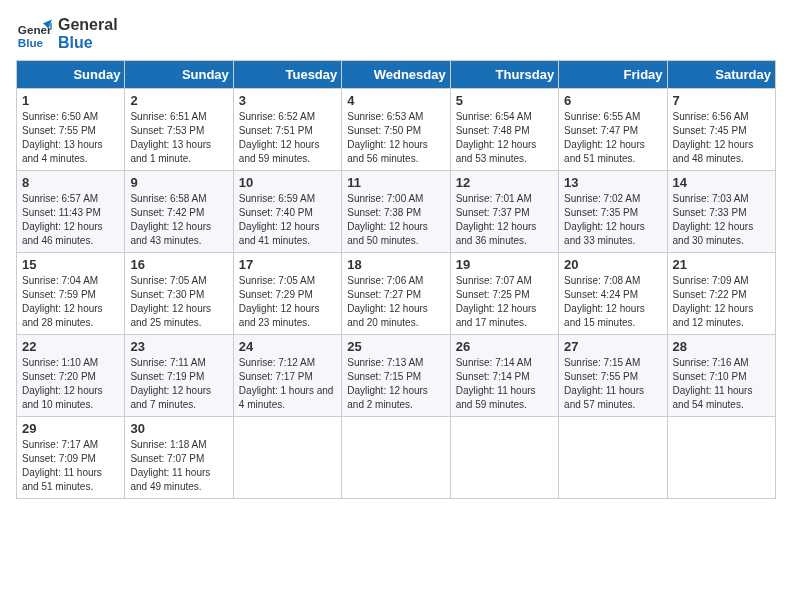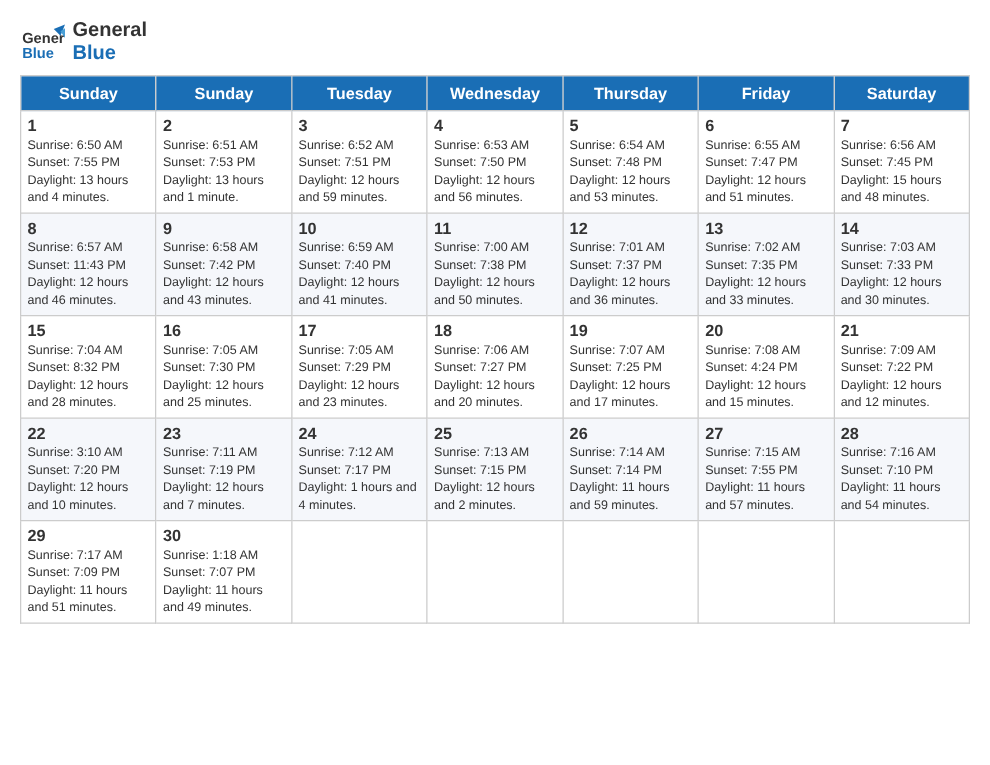--- a/index.html
+++ b/index.html
@@ -42,21 +42,21 @@
       width: 100%;
       border-collapse: collapse;
       border: 1px solid #ccc;
     }
     .calendar-table th {
       background: #1a6eb5;
       color: #fff;
       font-size: 13px;
       font-weight: bold;
       padding: 6px 4px;
-      text-align: center;
+      text-align: right;
       border: 1px solid #ccc;
     }
     .calendar-table td {
       vertical-align: top;
       border: 1px solid #ccc;
       padding: 4px 5px;
       font-size: 10px;
       color: #333;
       width: calc(100% / 7);
       min-height: 80px;
@@ -162,21 +162,21 @@
             <span>Sunrise: 6:55 AM</span><br>
             <span>Sunset: 7:47 PM</span><br>
             <span>Daylight: 12 hours and 51 minutes.</span>
           </div>
         </td>
         <td>
           <span class="day-number">7</span>
           <div class="day-info">
             <span>Sunrise: 6:56 AM</span><br>
             <span>Sunset: 7:45 PM</span><br>
-            <span>Daylight: 15 hours and 48 minutes.</span>
+            <span>Daylight: 12 hours and 48 minutes.</span>
           </div>
         </td>
       </tr>
       <tr>
         <td>
           <span class="day-number">8</span>
           <div class="day-info">
             <span>Sunrise: 6:57 AM</span><br>
             <span>Sunset: 11:43 PM</span><br>
             <span>Daylight: 12 hours and 46 minutes.</span>
@@ -229,21 +229,21 @@
             <span>Sunset: 7:33 PM</span><br>
             <span>Daylight: 12 hours and 30 minutes.</span>
           </div>
         </td>
       </tr>
       <tr>
         <td>
           <span class="day-number">15</span>
           <div class="day-info">
             <span>Sunrise: 7:04 AM</span><br>
-            <span>Sunset: 8:32 PM</span><br>
+            <span>Sunset: 7:59 PM</span><br>
             <span>Daylight: 12 hours and 28 minutes.</span>
           </div>
         </td>
         <td>
           <span class="day-number">16</span>
           <div class="day-info">
             <span>Sunrise: 7:05 AM</span><br>
             <span>Sunset: 7:30 PM</span><br>
             <span>Daylight: 12 hours and 25 minutes.</span>
           </div>
@@ -286,21 +286,21 @@
             <span>Sunrise: 7:09 AM</span><br>
             <span>Sunset: 7:22 PM</span><br>
             <span>Daylight: 12 hours and 12 minutes.</span>
           </div>
         </td>
       </tr>
       <tr>
         <td>
           <span class="day-number">22</span>
           <div class="day-info">
-            <span>Sunrise: 3:10 AM</span><br>
+            <span>Sunrise: 1:10 AM</span><br>
             <span>Sunset: 7:20 PM</span><br>
             <span>Daylight: 12 hours and 10 minutes.</span>
           </div>
         </td>
         <td>
           <span class="day-number">23</span>
           <div class="day-info">
             <span>Sunrise: 7:11 AM</span><br>
             <span>Sunset: 7:19 PM</span><br>
             <span>Daylight: 12 hours and 7 minutes.</span>

